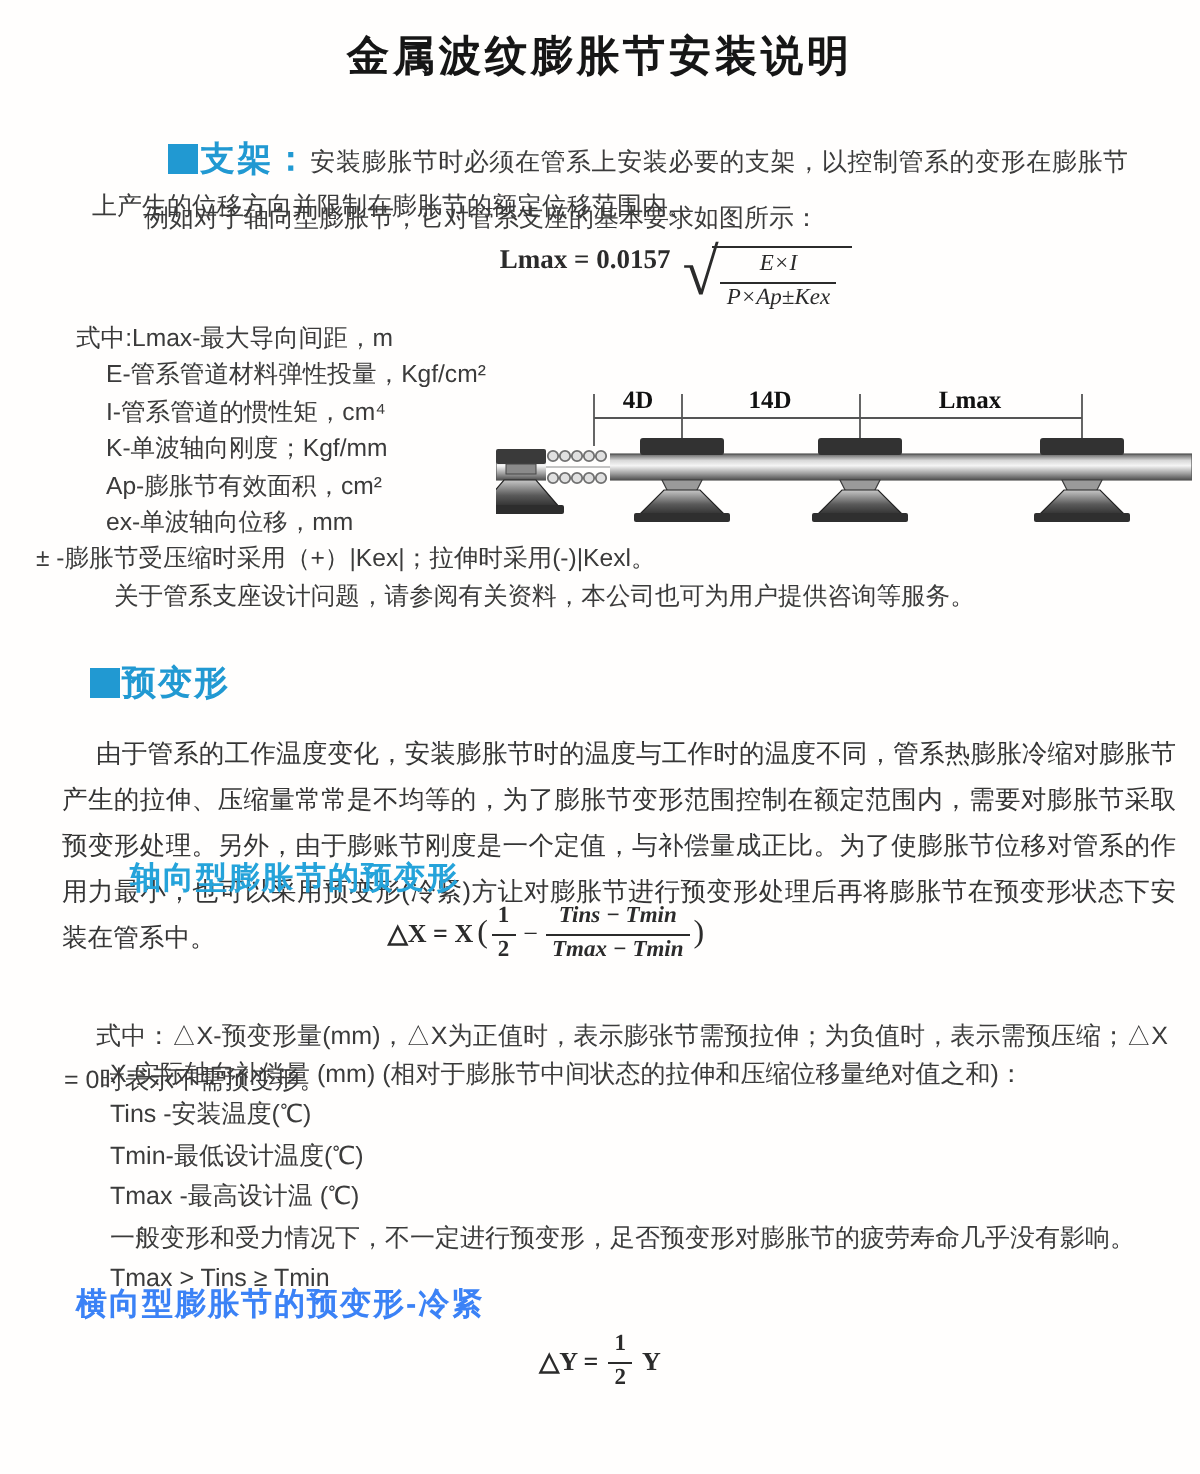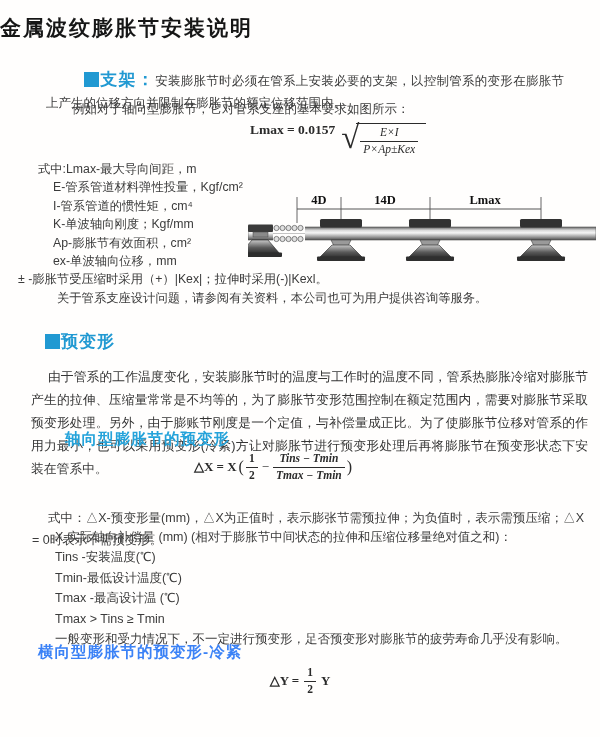--- a/index.html
+++ b/index.html
@@ -1,21 +1,21 @@
 <!DOCTYPE html>
 <html><head>
 <meta charset="utf-8">
 <style>
   html,body{margin:0;padding:0;background:#ffffff;}
   .page{
     position:relative;width:600px;height:737px;background:#fffefd;
     font-family:"Liberation Sans",sans-serif;color:#3b3b3b;overflow:hidden;
   }
   .title{
-    position:absolute;top:14px;left:0;width:600px;text-align:left;
+    position:absolute;top:14px;left:0;width:600px;text-align:center;
     font-size:21px;font-weight:bold;color:#161616;letter-spacing:2px;
   }
   .sq{
     display:inline-block;width:15px;height:15px;background:#2199d2;
     vertical-align:-2px;margin-right:1px;
   }
   .sec-label{font-size:17px;font-weight:bold;color:#2199d2;letter-spacing:1px;}
   .p-support{
     position:absolute;top:56px;left:46px;width:518px;
     font-size:12.5px;line-height:22px;text-indent:38px;text-align:justify;
@@ -189,22 +189,22 @@
     <span class="paren">)</span>
   </div>
 
   <p class="p-axnote">式中：△X-预变形量(mm)，△X为正值时，表示膨张节需预拉伸；为负值时，表示需预压缩；△X = 0时表示不需预变形。</p>
 
   <div class="ax-defs">
     <div>X-实际轴向补偿量 (mm) (相对于膨胀节中间状态的拉伸和压缩位移量绝对值之和)：</div>
     <div>Tins -安装温度(℃)</div>
     <div>Tmin-最低设计温度(℃)</div>
     <div>Tmax -最高设计温 (℃)</div>
+    <div>一般变形和受力情况下，不一定进行预变形，足否预变形对膨胀节的疲劳寿命几乎没有影响。</div>
     <div>Tmax &gt; Tins ≥ Tmin</div>
-    <div>一般变形和受力情况下，不一定进行预变形，足否预变形对膨胀节的疲劳寿命几乎没有影响。</div>
   </div>
 
   <div class="h-lateral">横向型膨胀节的预变形-冷紧</div>
 
   <div class="formula f3">
     <span>△Y =</span>
     <span class="gap"></span>
     <span class="frac">
       <span class="num">1</span>
       <span class="den">2</span>

